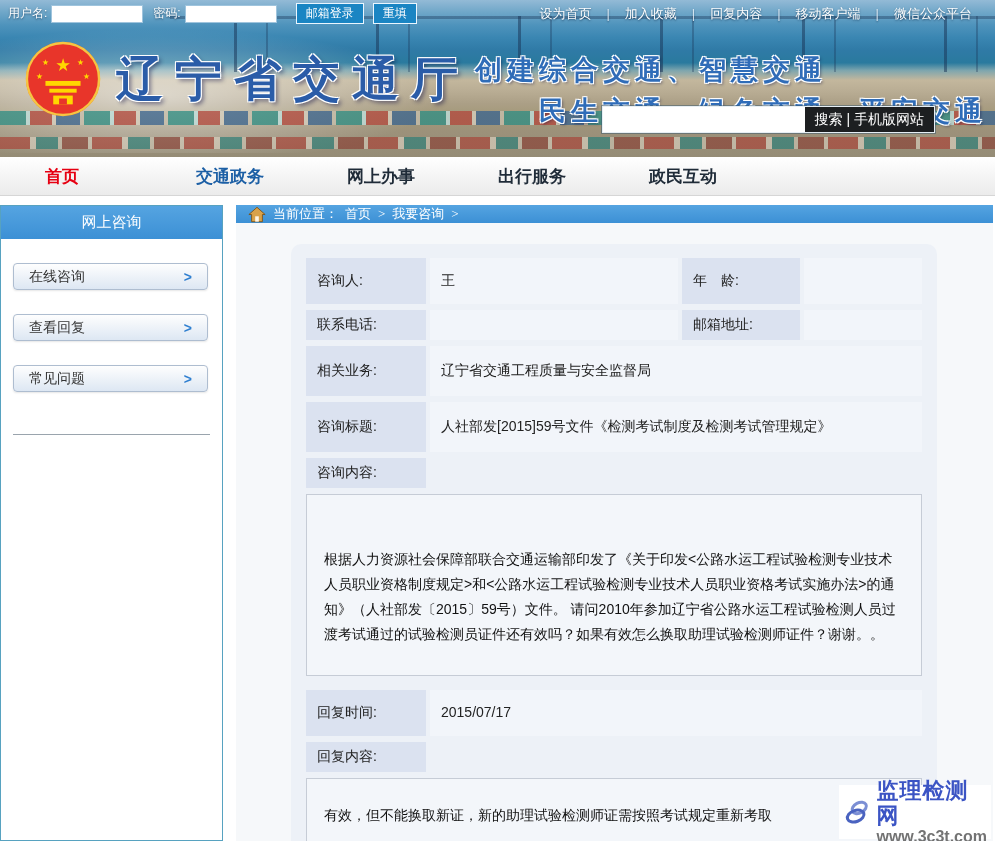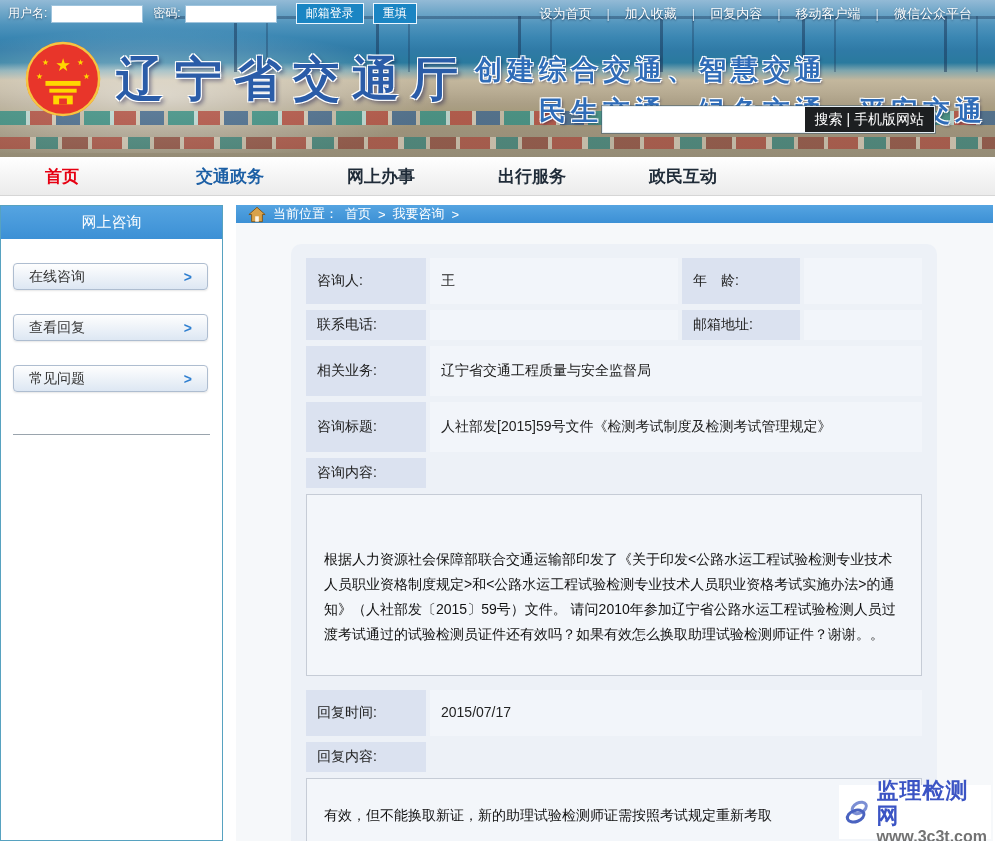--- a/index.html
+++ b/index.html
@@ -77,21 +77,21 @@
   .panel-head { height:33px; background:linear-gradient(var(--accent-light,#55a4e1),var(--accent-blue,#3c90d5));
     color:#fff; font-size:15px; display:flex; align-items:center; }
   .sidebar .panel-head { justify-content:center; }
   .side-item { margin:24px 14px 0 12px; height:27px; border:1px solid #aebdd0; border-radius:4px;
     background:linear-gradient(#fefefe,#dde7f3); display:flex; align-items:center;
     padding:0 15px; font-size:14px; color:#333; cursor:pointer; box-shadow:0 1px 2px rgba(0,0,0,.1); }
   .side-item .chev { margin-left:auto; color:#2f7fd0; font-weight:bold; font-size:14px; }
   .side-divider { margin:42px 12px 0 12px; border-top:1px solid #9aa4ad; }
   
   .main { flex:1; display:flex; flex-direction:column; }
-  .breadcrumb { padding:0 12px; font-size:13px; gap:7px; }
+  .breadcrumb { padding:0 12px; font-size:13px; gap:7px;font-family:Liberation Serif, serif; }
   .breadcrumb .crumb { cursor:pointer; }
   .main-body { flex:1; background:#f6f8fa; position:relative; }
   .card { margin:21px 56px 0 55px; background:#edf1f7; border-radius:10px; padding:14px 15px 16px; }
   .grid { display:grid; grid-template-columns:120px 248px 118px 1fr; gap:6px 4px; font-size:14px; }
   .lbl { background:#dbe2f0; padding:14px 11px; }
   .val { background:#f2f5fa; padding:14px 11px; }
   .lbl.small { padding:6px 11px; }
   .span3 { grid-column:2/5; }
   .ghost { background:transparent; }
   .text-box { grid-column:1/5; border:1px solid #c6ccd6; background:#f3f6fa;

